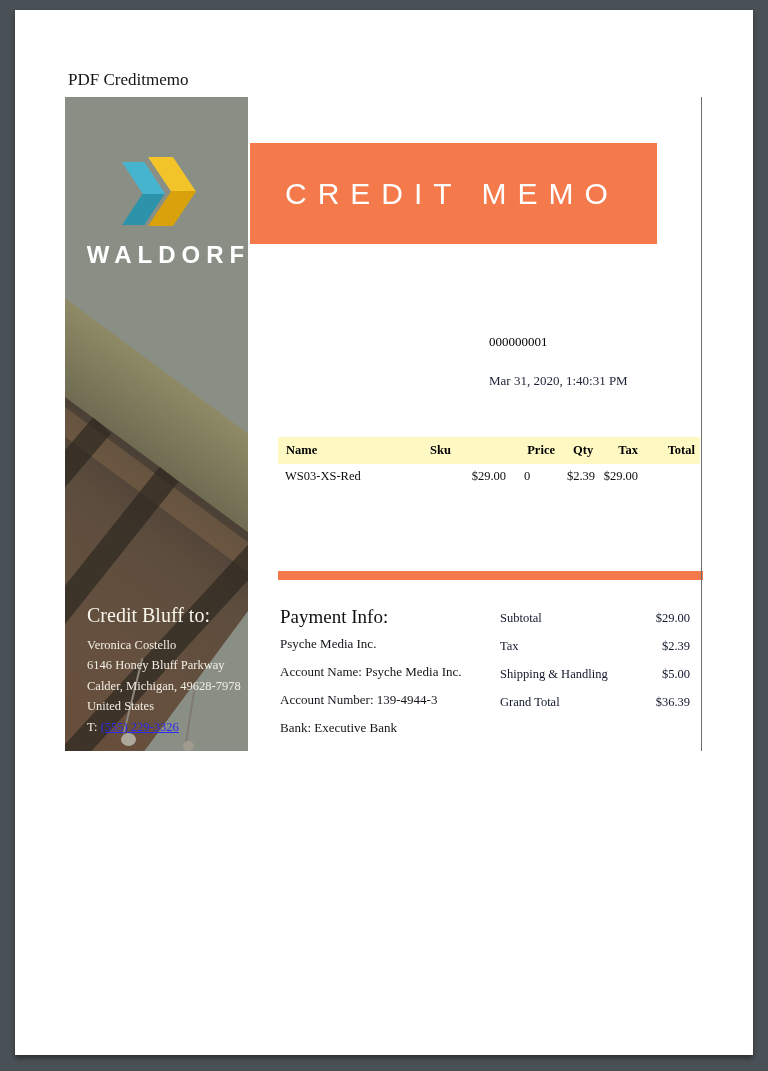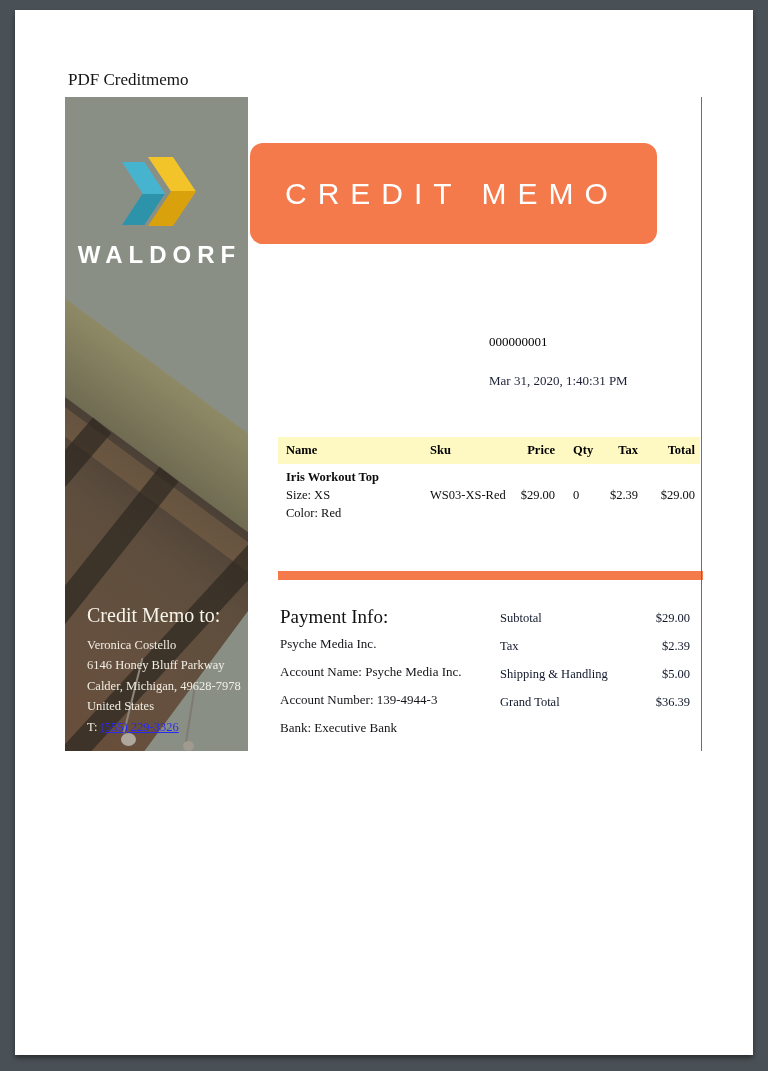--- a/index.html
+++ b/index.html
@@ -68,34 +68,35 @@
                  background: linear-gradient(to bottom, #46b4cf 0 50%, #2d93ab 50% 100%); }
   .chev.yellow { left: 83px; top: 60px; width: 48px; height: 69px;
                  background: linear-gradient(to bottom, #f3c32a 0 50%, #d9a10b 50% 100%); }
   .wordmark {
     position: absolute; left: 0; top: 144px; width: 100%;
     text-align: center;
     font-family: "Liberation Sans", sans-serif;
     font-weight: 700; font-size: 24px; letter-spacing: 6px;
     text-indent: 6px;
     color: #ffffff;
+    padding-left: 9px;
   }
 
   
   .memo-to { position: absolute; left: 22px; top: 507px; width: 155px; color: #f1eee3; }
   .memo-to .mt-heading { font-size: 20px; color: #f7f4ea; margin: 0 0 8px 0; font-weight: 400; }
   .memo-to .line { font-size: 12.5px; line-height: 20.4px; }
   .phone-link { color: #2a2af0; text-decoration: underline; }
 
   
   .banner {
     position: absolute; left: 235px; top: 133px;
     width: 407px; height: 101px;
     display: flex; align-items: center;
-    box-sizing: border-box; padding-left: 35px; border-radius: 13px;
+    box-sizing: border-box; padding-left: 35px;
   }
   .banner-title {
     font-family: "Liberation Sans", sans-serif;
     font-size: 30px; letter-spacing: 11px; font-weight: 500;
     color: #ffffff;
   }
 
   .order-number { position: absolute; left: 474px; top: 324px; font-size: 13px; color: #000000; }
   .order-date   { position: absolute; left: 474px; top: 363px; font-size: 13px; color: #1d2236; }
 
@@ -150,21 +151,21 @@
       <div class="peg-stem stem2"></div>
       <div class="peg-head head1"></div>
       <div class="peg-head head2"></div>
       <div class="ph-overlay"></div>
 
       <div class="chev teal"></div>
       <div class="chev yellow"></div>
       <div class="wordmark">WALDORF</div>
 
       <div class="memo-to">
-        <div class="mt-heading">Credit Memo to:</div>
+        <div class="mt-heading">Credit Bluff to:</div>
         <div class="line">Veronica Costello</div>
         <div class="line">6146 Honey Bluff Parkway</div>
         <div class="line">Calder, Michigan, 49628-7978</div>
         <div class="line">United States</div>
         <div class="line"><span>T: </span><a href="#" class="phone-link">(555) 229-3326</a></div>
       </div>
     </aside>
 
     <div class="banner" style="background:#f4794b">
       <span class="banner-title">CREDIT MEMO</span>
@@ -176,25 +177,20 @@
     <div class="items">
       <div class="thead" style="background:#fef9c3">
         <div class="c-name">Name</div>
         <div class="c-sku">Sku</div>
         <div class="c-price">Price</div>
         <div class="c-qty">Qty</div>
         <div class="c-tax">Tax</div>
         <div class="c-total">Total</div>
       </div>
       <div class="trow">
-        <div class="c-name">
-          <div class="prod-name">Iris Workout Top</div>
-          <div class="prod-opt">Size: XS</div>
-          <div class="prod-opt">Color: Red</div>
-        </div>
         <div class="c-sku">WS03-XS-Red</div>
         <div class="c-price">$29.00</div>
         <div class="c-qty">0</div>
         <div class="c-tax">$2.39</div>
         <div class="c-total">$29.00</div>
       </div>
     </div>
 
     <div class="divider" style="background:#f4794b"></div>
 

